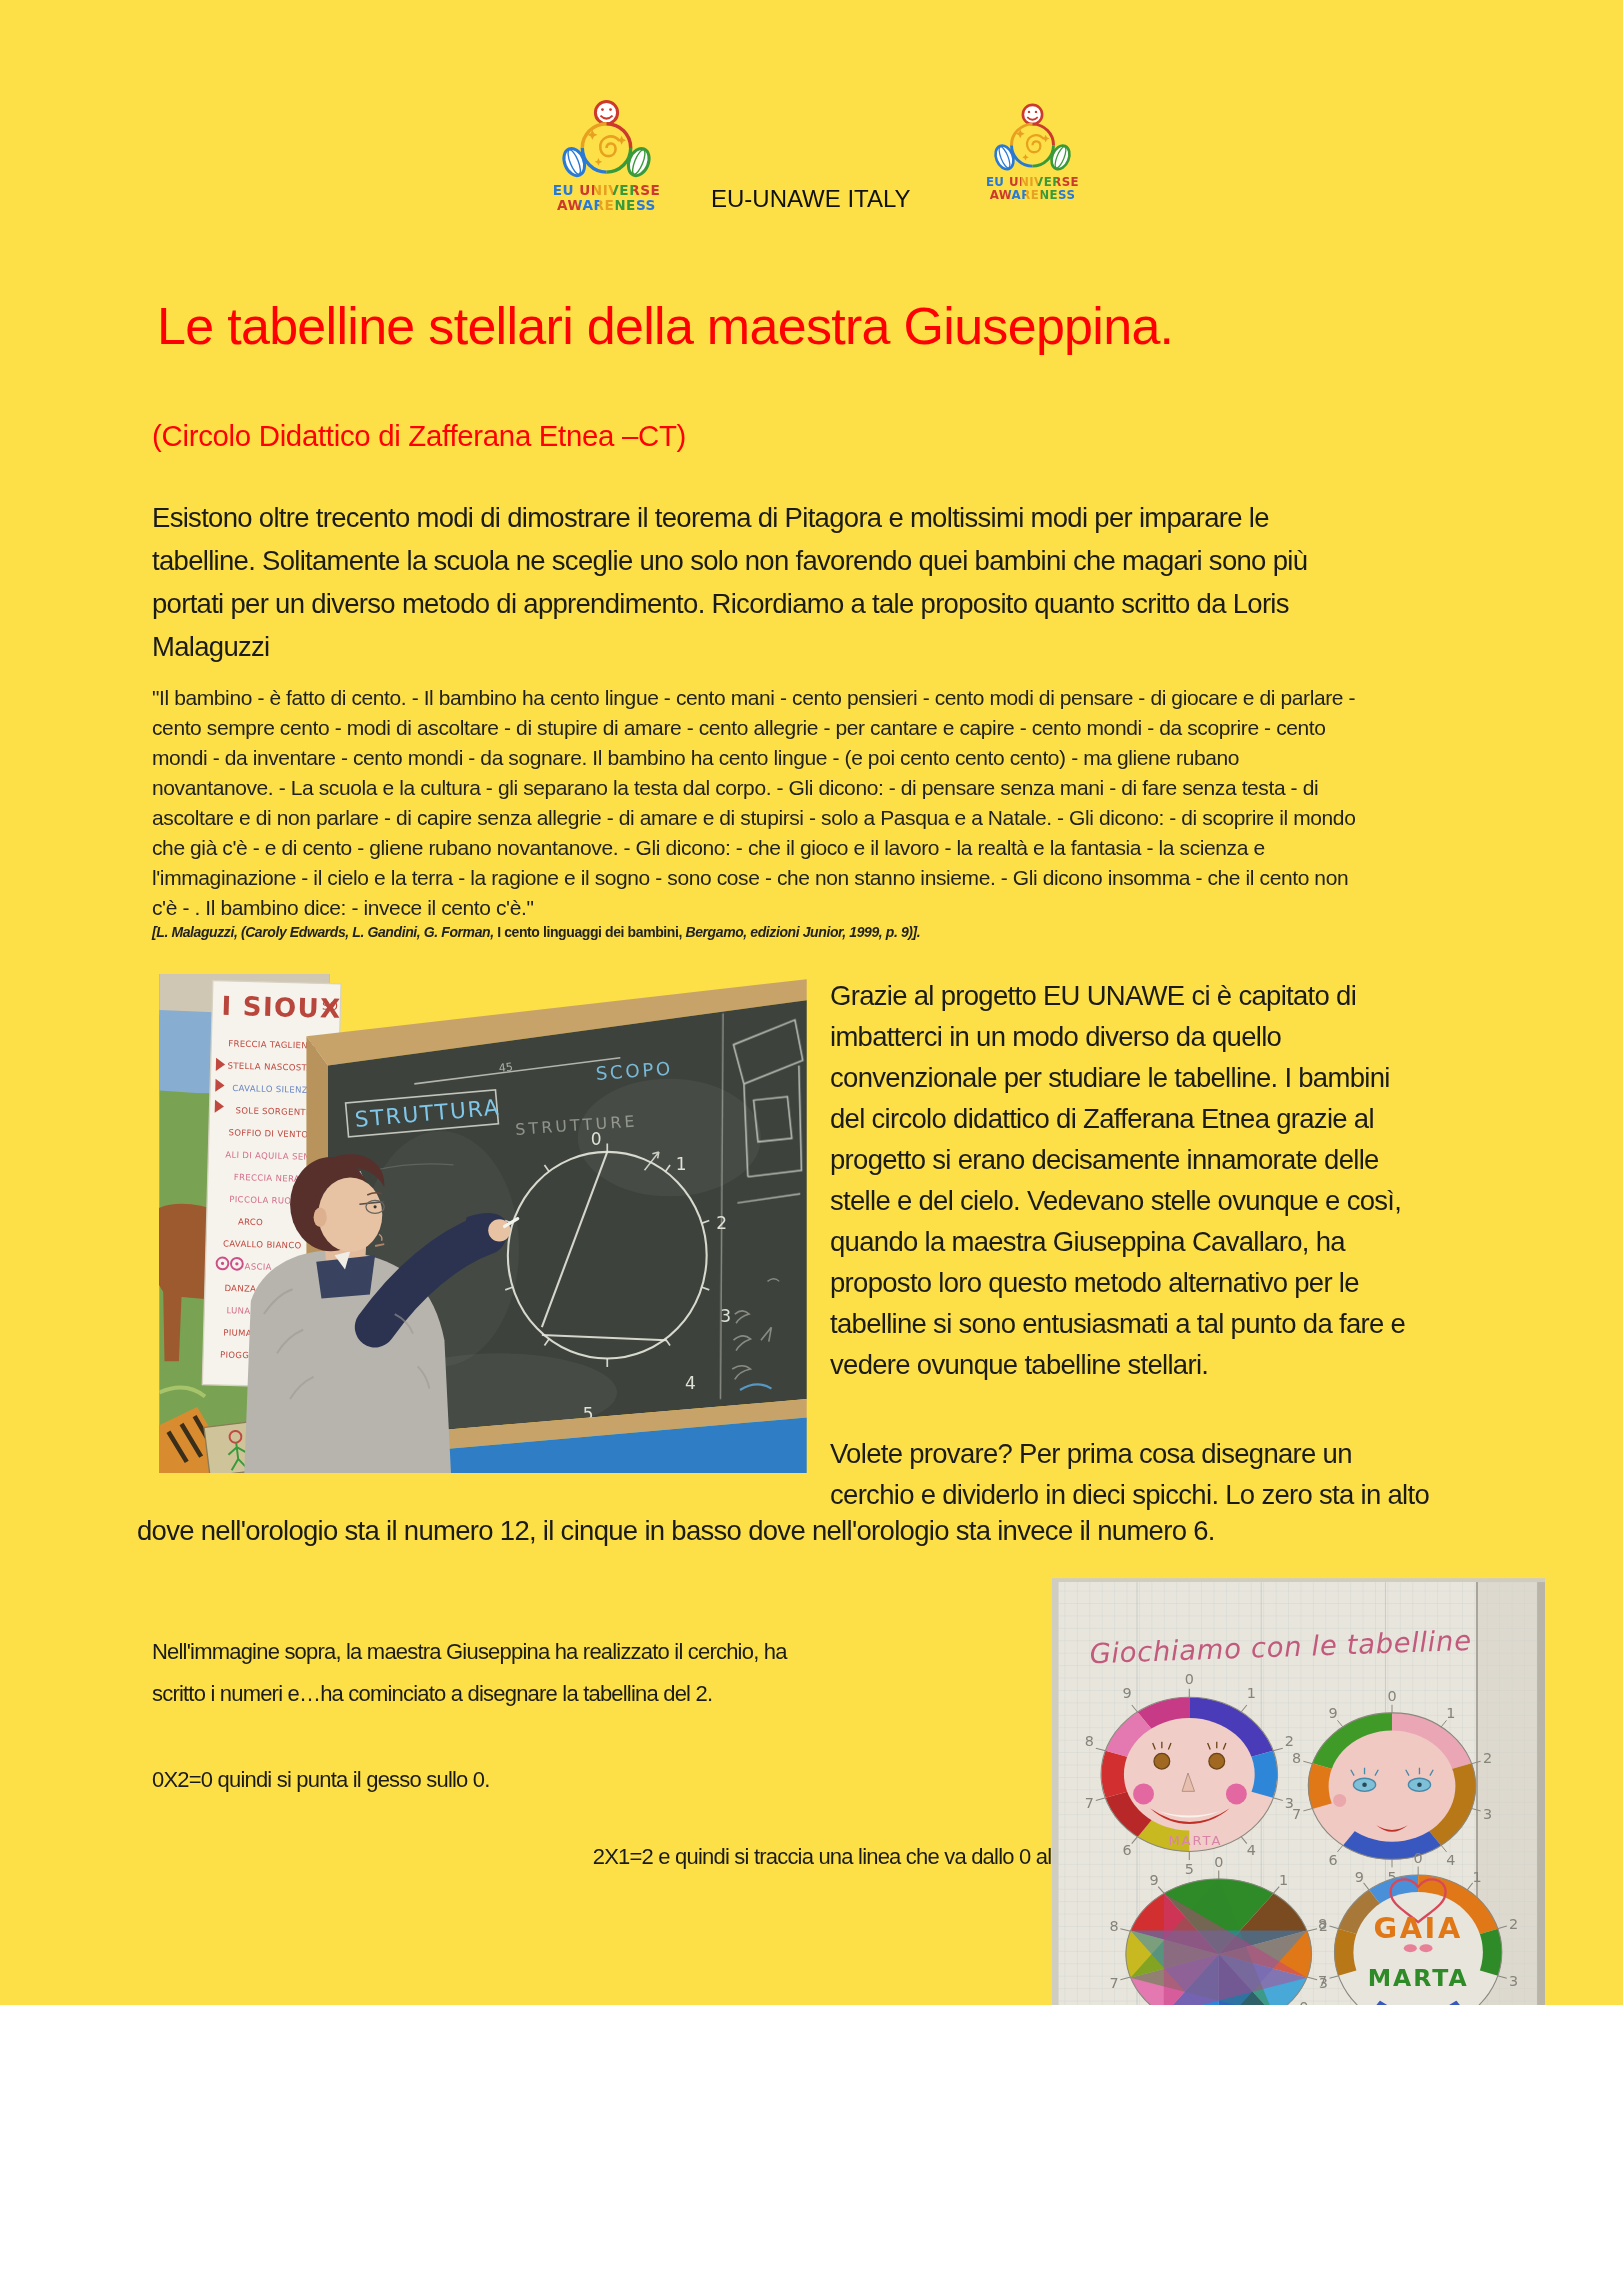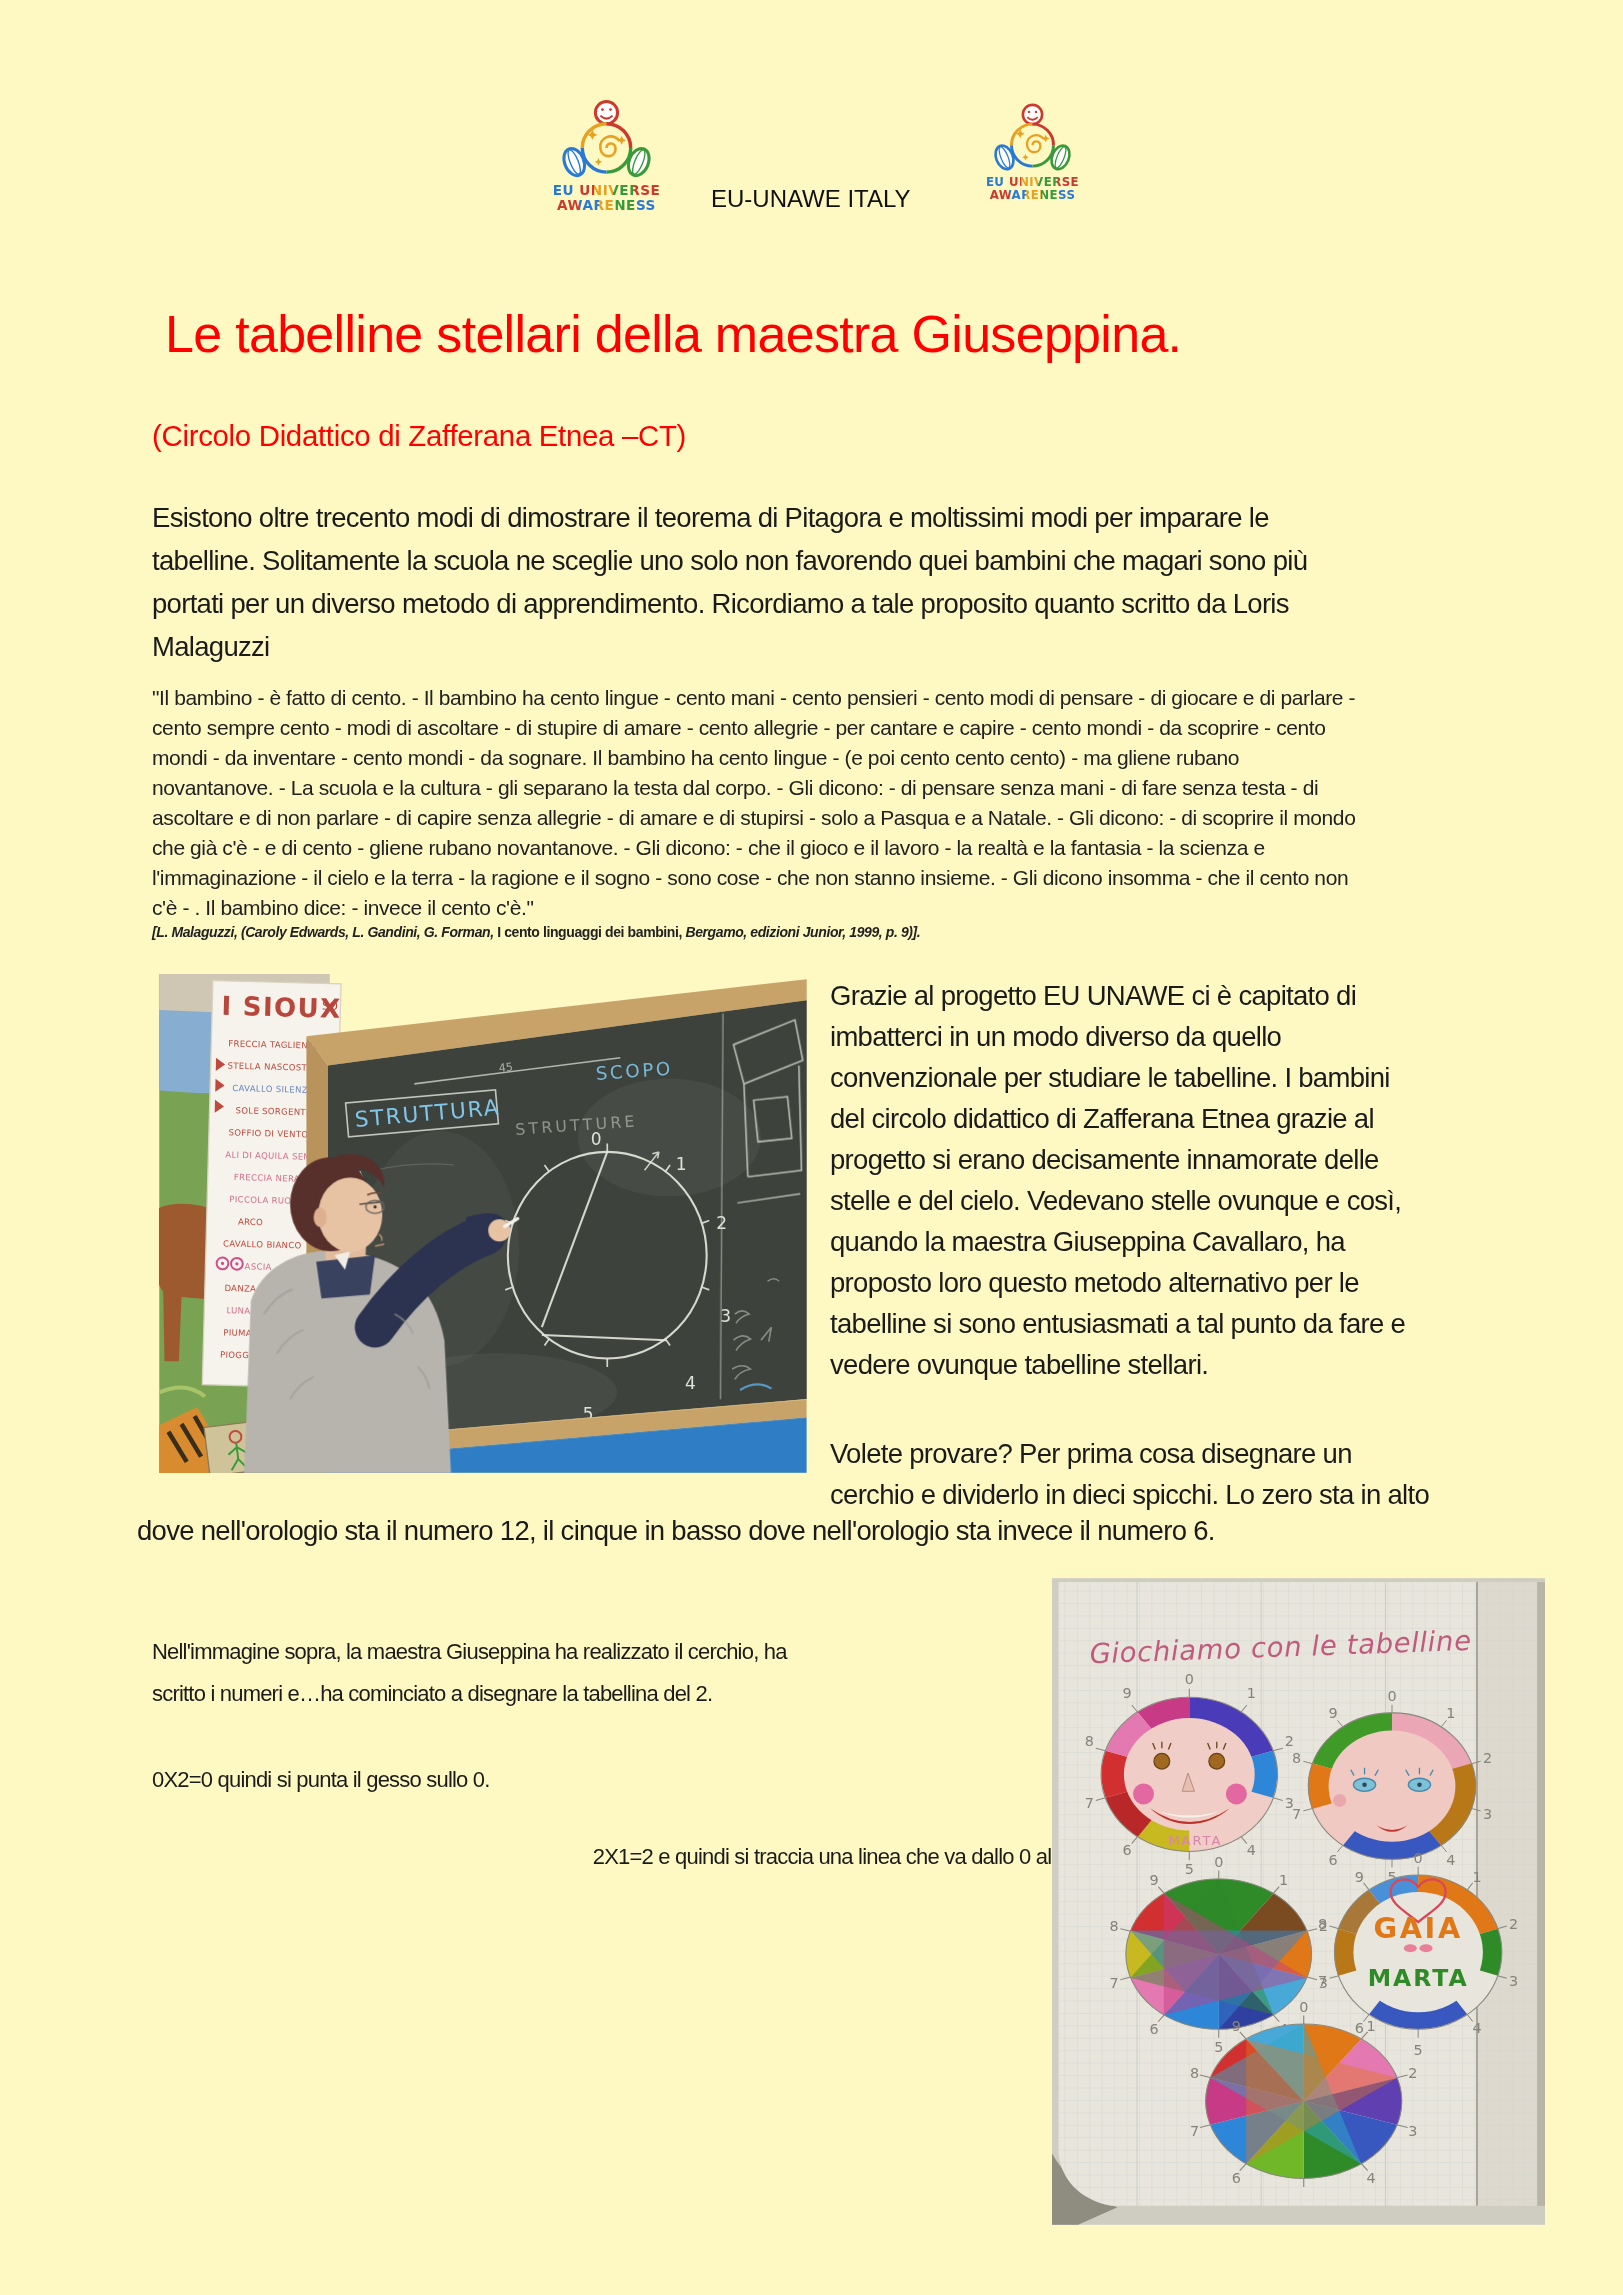--- a/index.html
+++ b/index.html
@@ -1,21 +1,21 @@
 <!DOCTYPE html>
 <html style="font-size:10.5px"><head>
 <meta charset="utf-8">
 <style>
   html,body{margin:0;padding:0;background:#ffffff;}
-  .page{position:relative;width:1623px;height:2295px;background:#fef9c3;overflow:hidden;
+  .page{position:relative;width:1623px;height:2005px;background:#fde047;overflow:hidden;
         font-family:"Liberation Sans",sans-serif;color:#1b1b1b;}
   .abs{position:absolute;}
   .pre{white-space:pre-line;}
   .hdr-text{font-size:24px;color:#111;}
-  .doc-title{font-size:52px;font-weight:400;color:#fe0000;margin:8px;letter-spacing:-0.7px;}
+  .doc-title{font-size:52px;font-weight:400;color:#fe0000;margin:0;letter-spacing:-0.7px;}
   .doc-subtitle{font-size:29.4px;color:#fe0000;letter-spacing:-0.3px;}
   .intro{font-size:27.5px;line-height:43px;letter-spacing:-0.7px;width:1361px;}
   .quote{font-size:21px;line-height:30px;letter-spacing:-0.4px;width:1400px;color:#222;}
   .citation{font-size:14px;letter-spacing:-0.4px;color:#222;font-weight:bold;}
   .citation .it{font-style:italic;}
   .sidecol{font-size:27.5px;line-height:41px;letter-spacing:-0.7px;width:769px;}
   .sidecol .p2{margin-top:48px;}
   .cont-line{font-size:27.5px;letter-spacing:-0.7px;width:1440px;}
   .bottomblk{font-size:22px;line-height:42px;letter-spacing:-0.8px;width:916px;}
   .closing{letter-spacing:-1px;width:929px;}

